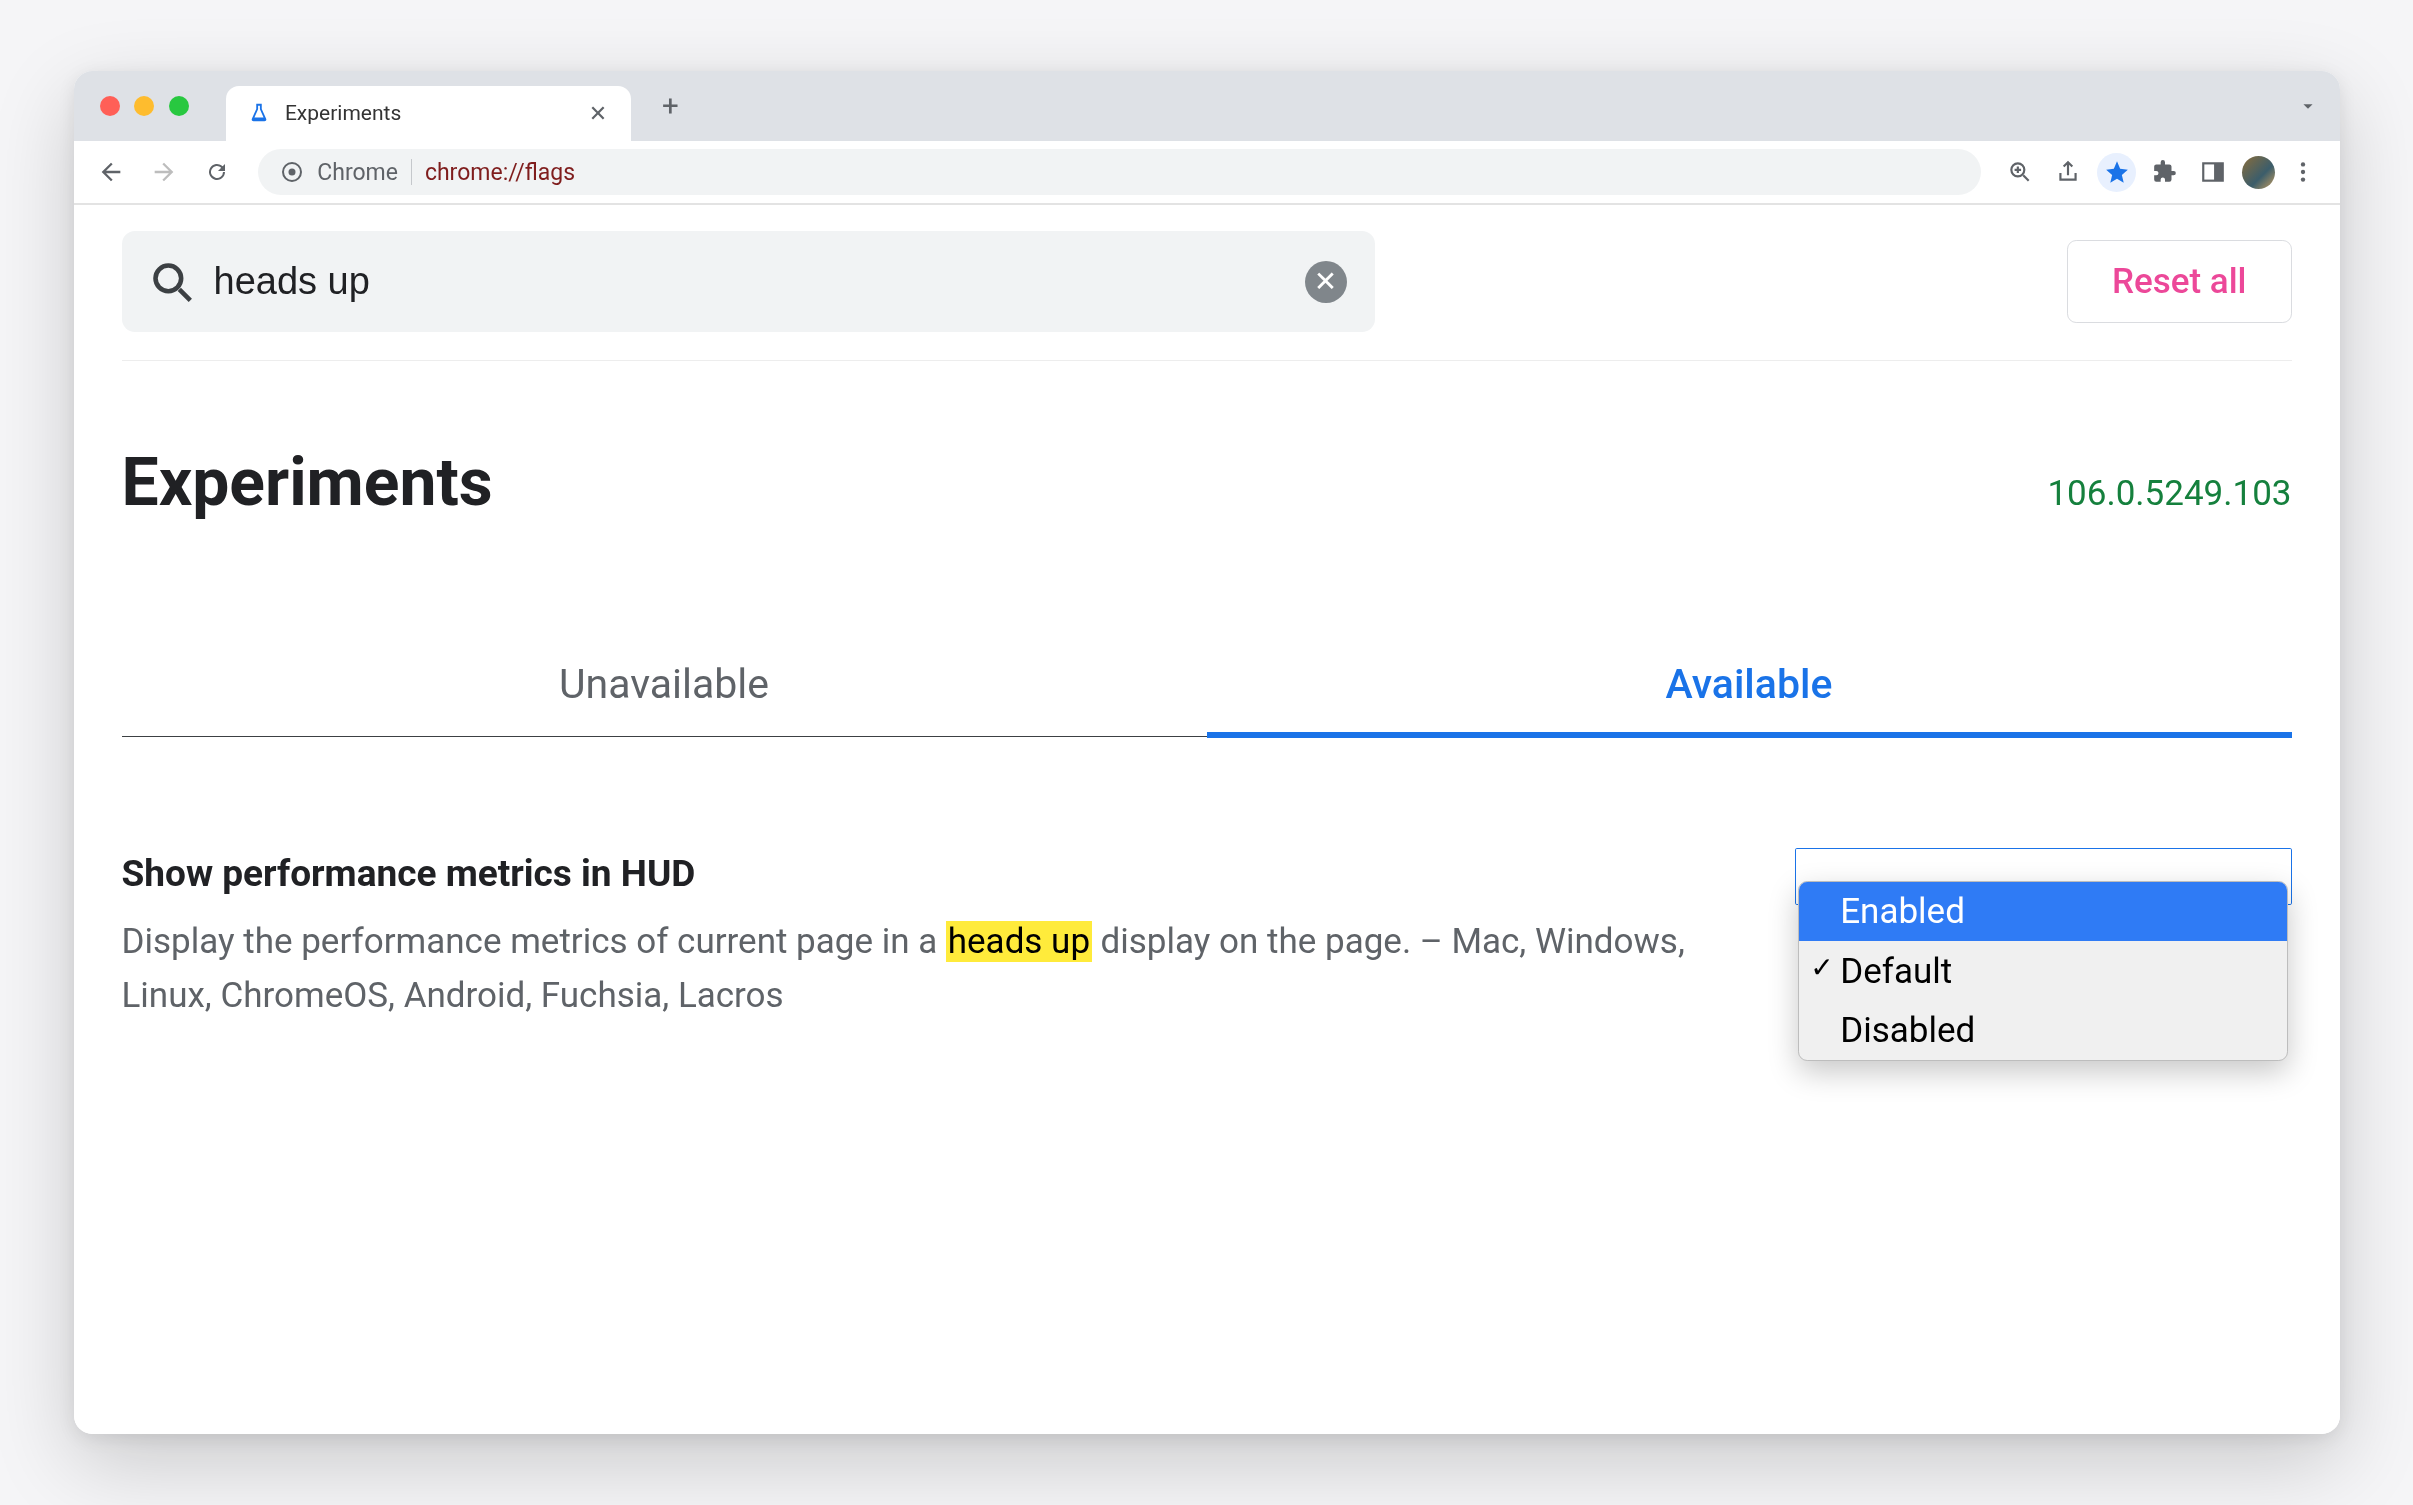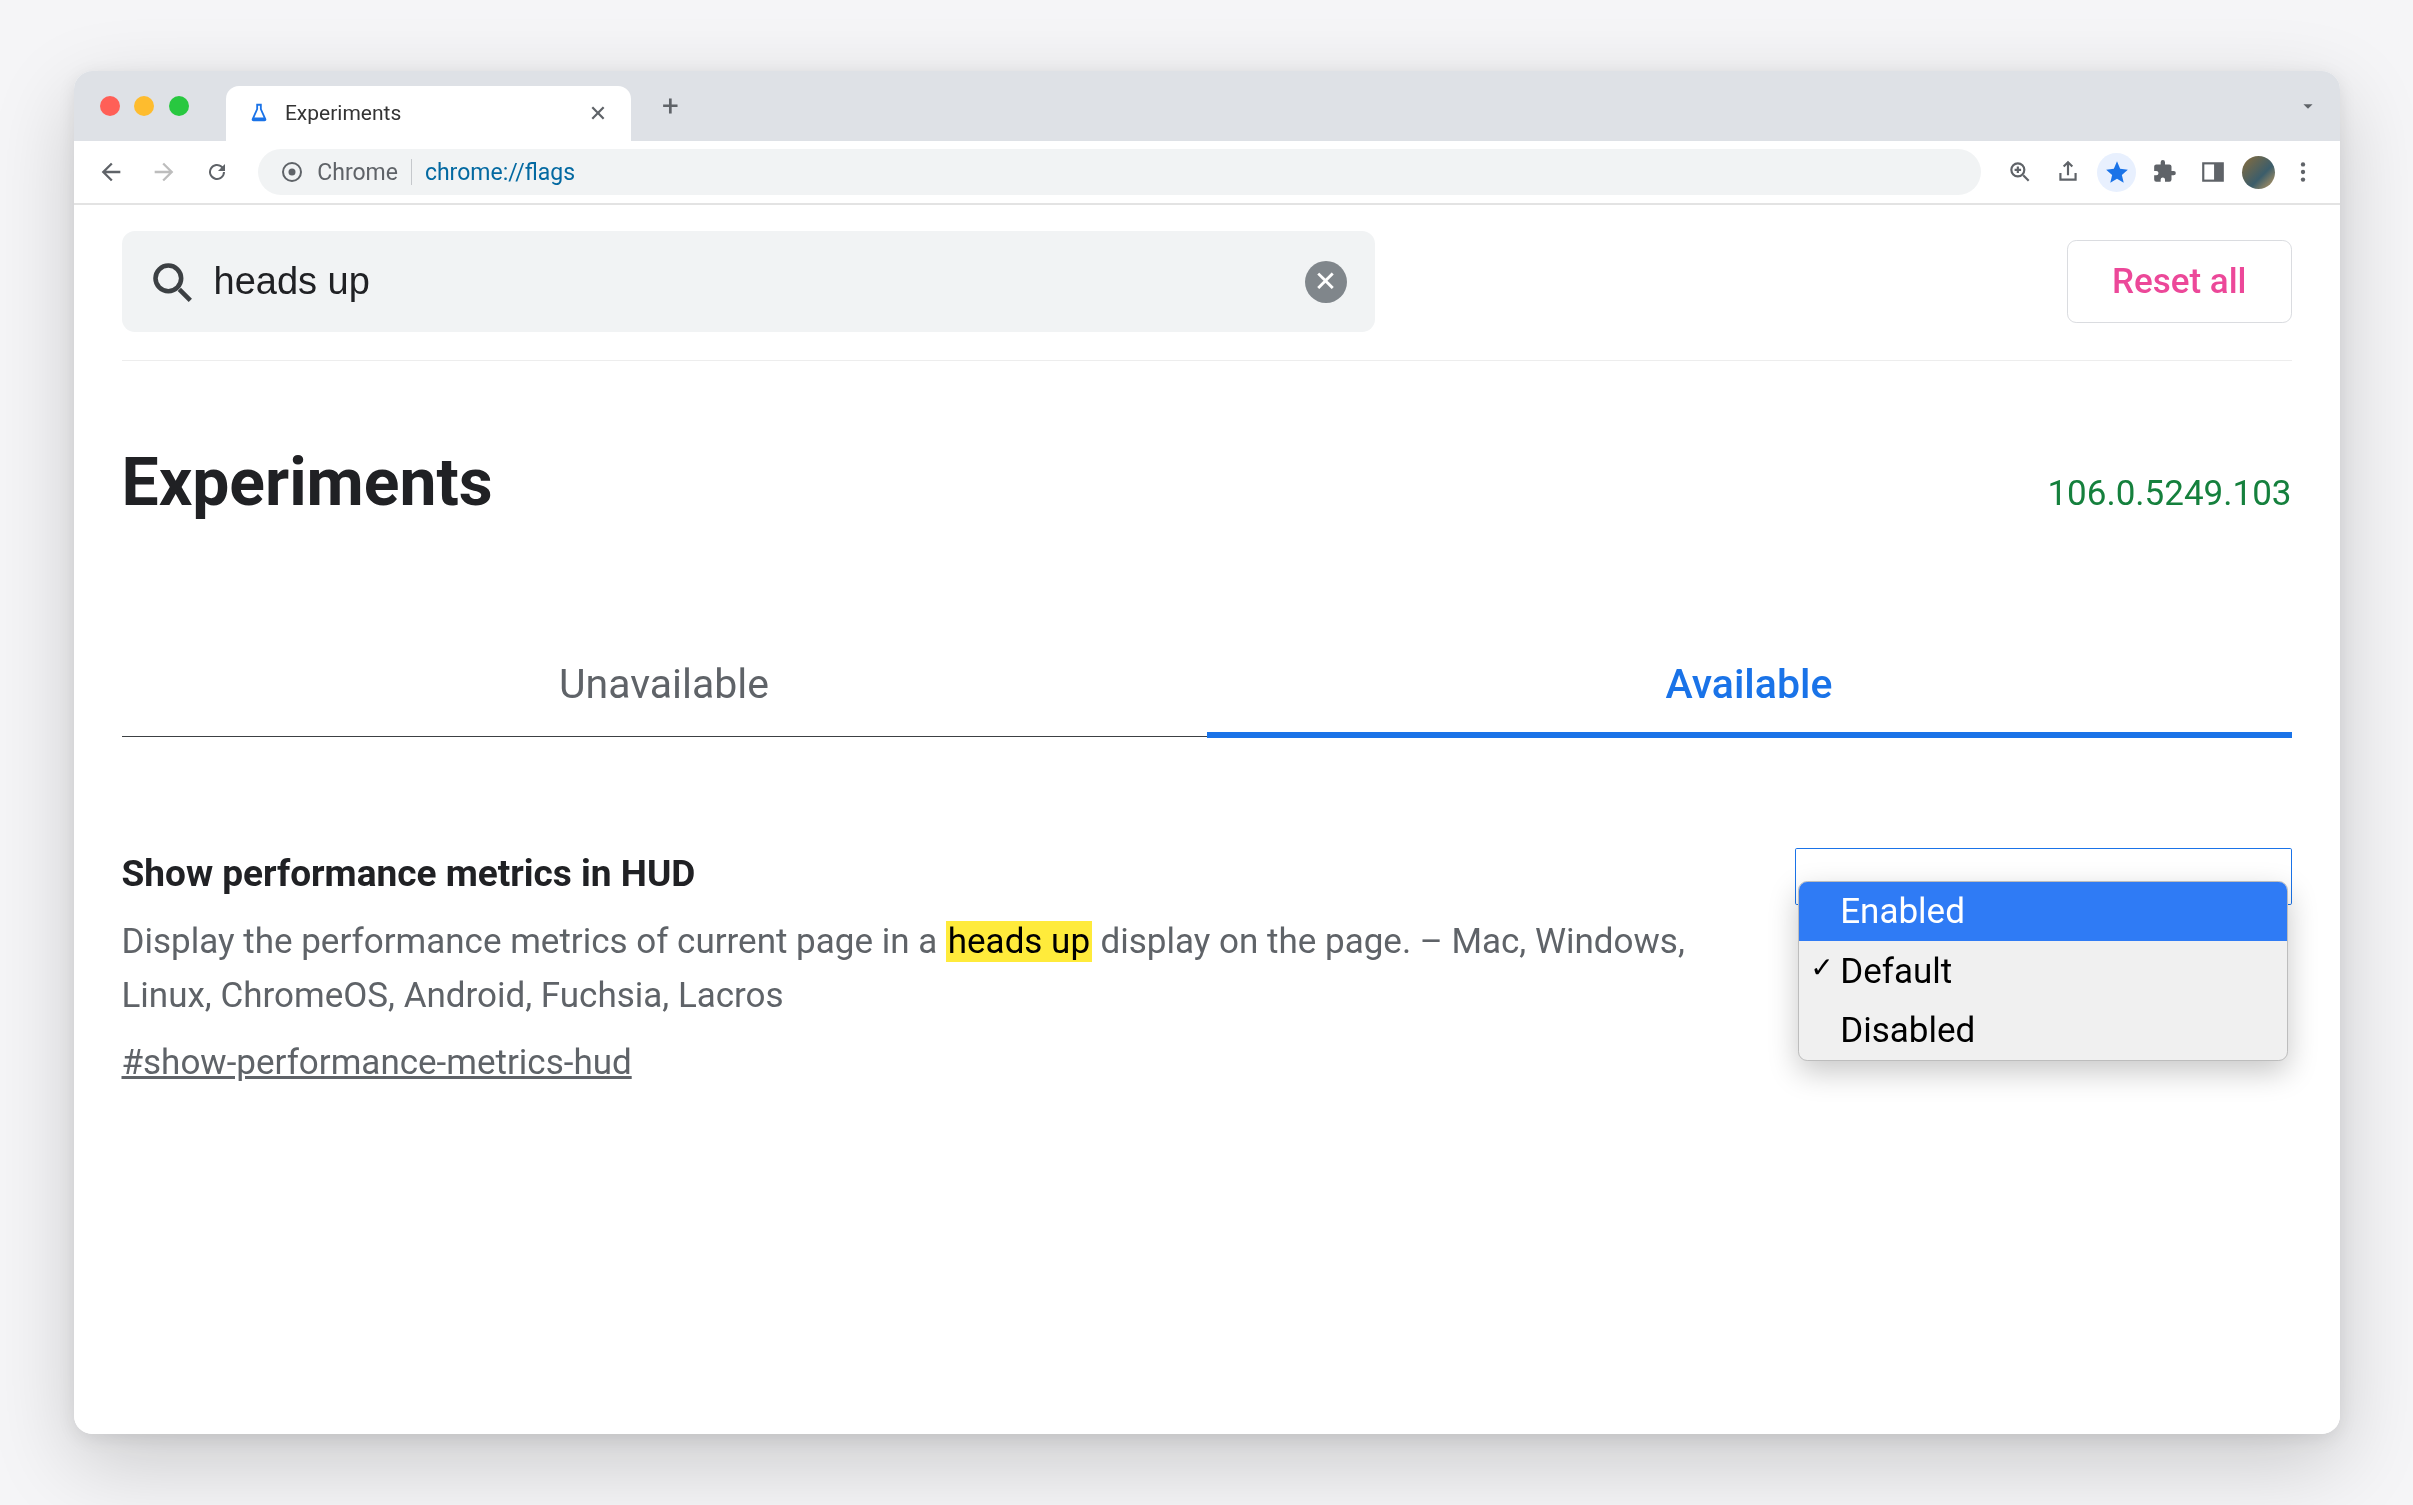--- a/index.html
+++ b/index.html
@@ -125,21 +125,21 @@
       gap: 13px;
       margin: 0 9.2px;
     }
     .ab-icon {
       width: 24px; height: 24px;
       display: flex; align-items: center; justify-content: center;
       color: #5f6368;
     }
     .ab-prefix { color: #5f6368; font-size: 23px; }
     .ab-divider { width: 0.9px; height: 26px; background: #c5c8cc; }
-    .ab-path { color: #0369a1; font-size: 23px; flex: 1; }
+    .ab-path { color: #7f1d1d; font-size: 23px; flex: 1; }
 
     .toolbar-actions {
       display: flex;
       align-items: center;
       gap: 9.2px;
     }
     .tool-icon {
       width: 39px; height: 39px;
       display: flex; align-items: center; justify-content: center;
       color: #5f6368;
@@ -450,21 +450,20 @@
         <div class="exp-tab">Unavailable</div>
         <div class="exp-tab active">Available</div>
       </div>
 
       <div class="flag-entry">
         <div class="flag-text">
           <div class="flag-title">Show performance metrics in HUD</div>
           <div class="flag-desc">
             <span>Display the performance metrics of current page in a </span><span class="hl">heads up</span><span> display on the page. – Mac, Windows, Linux, ChromeOS, Android, Fuchsia, Lacros</span>
           </div>
-          <a class="flag-anchor">#show-performance-metrics-hud</a>
         </div>
 
         <div class="select-wrap">
           <div class="select-outline"></div>
           <div class="dropdown-menu">
             <div class="dd-item highlighted">Enabled</div>
             <div class="dd-item checked">Default</div>
             <div class="dd-item">Disabled</div>
           </div>
         </div>

